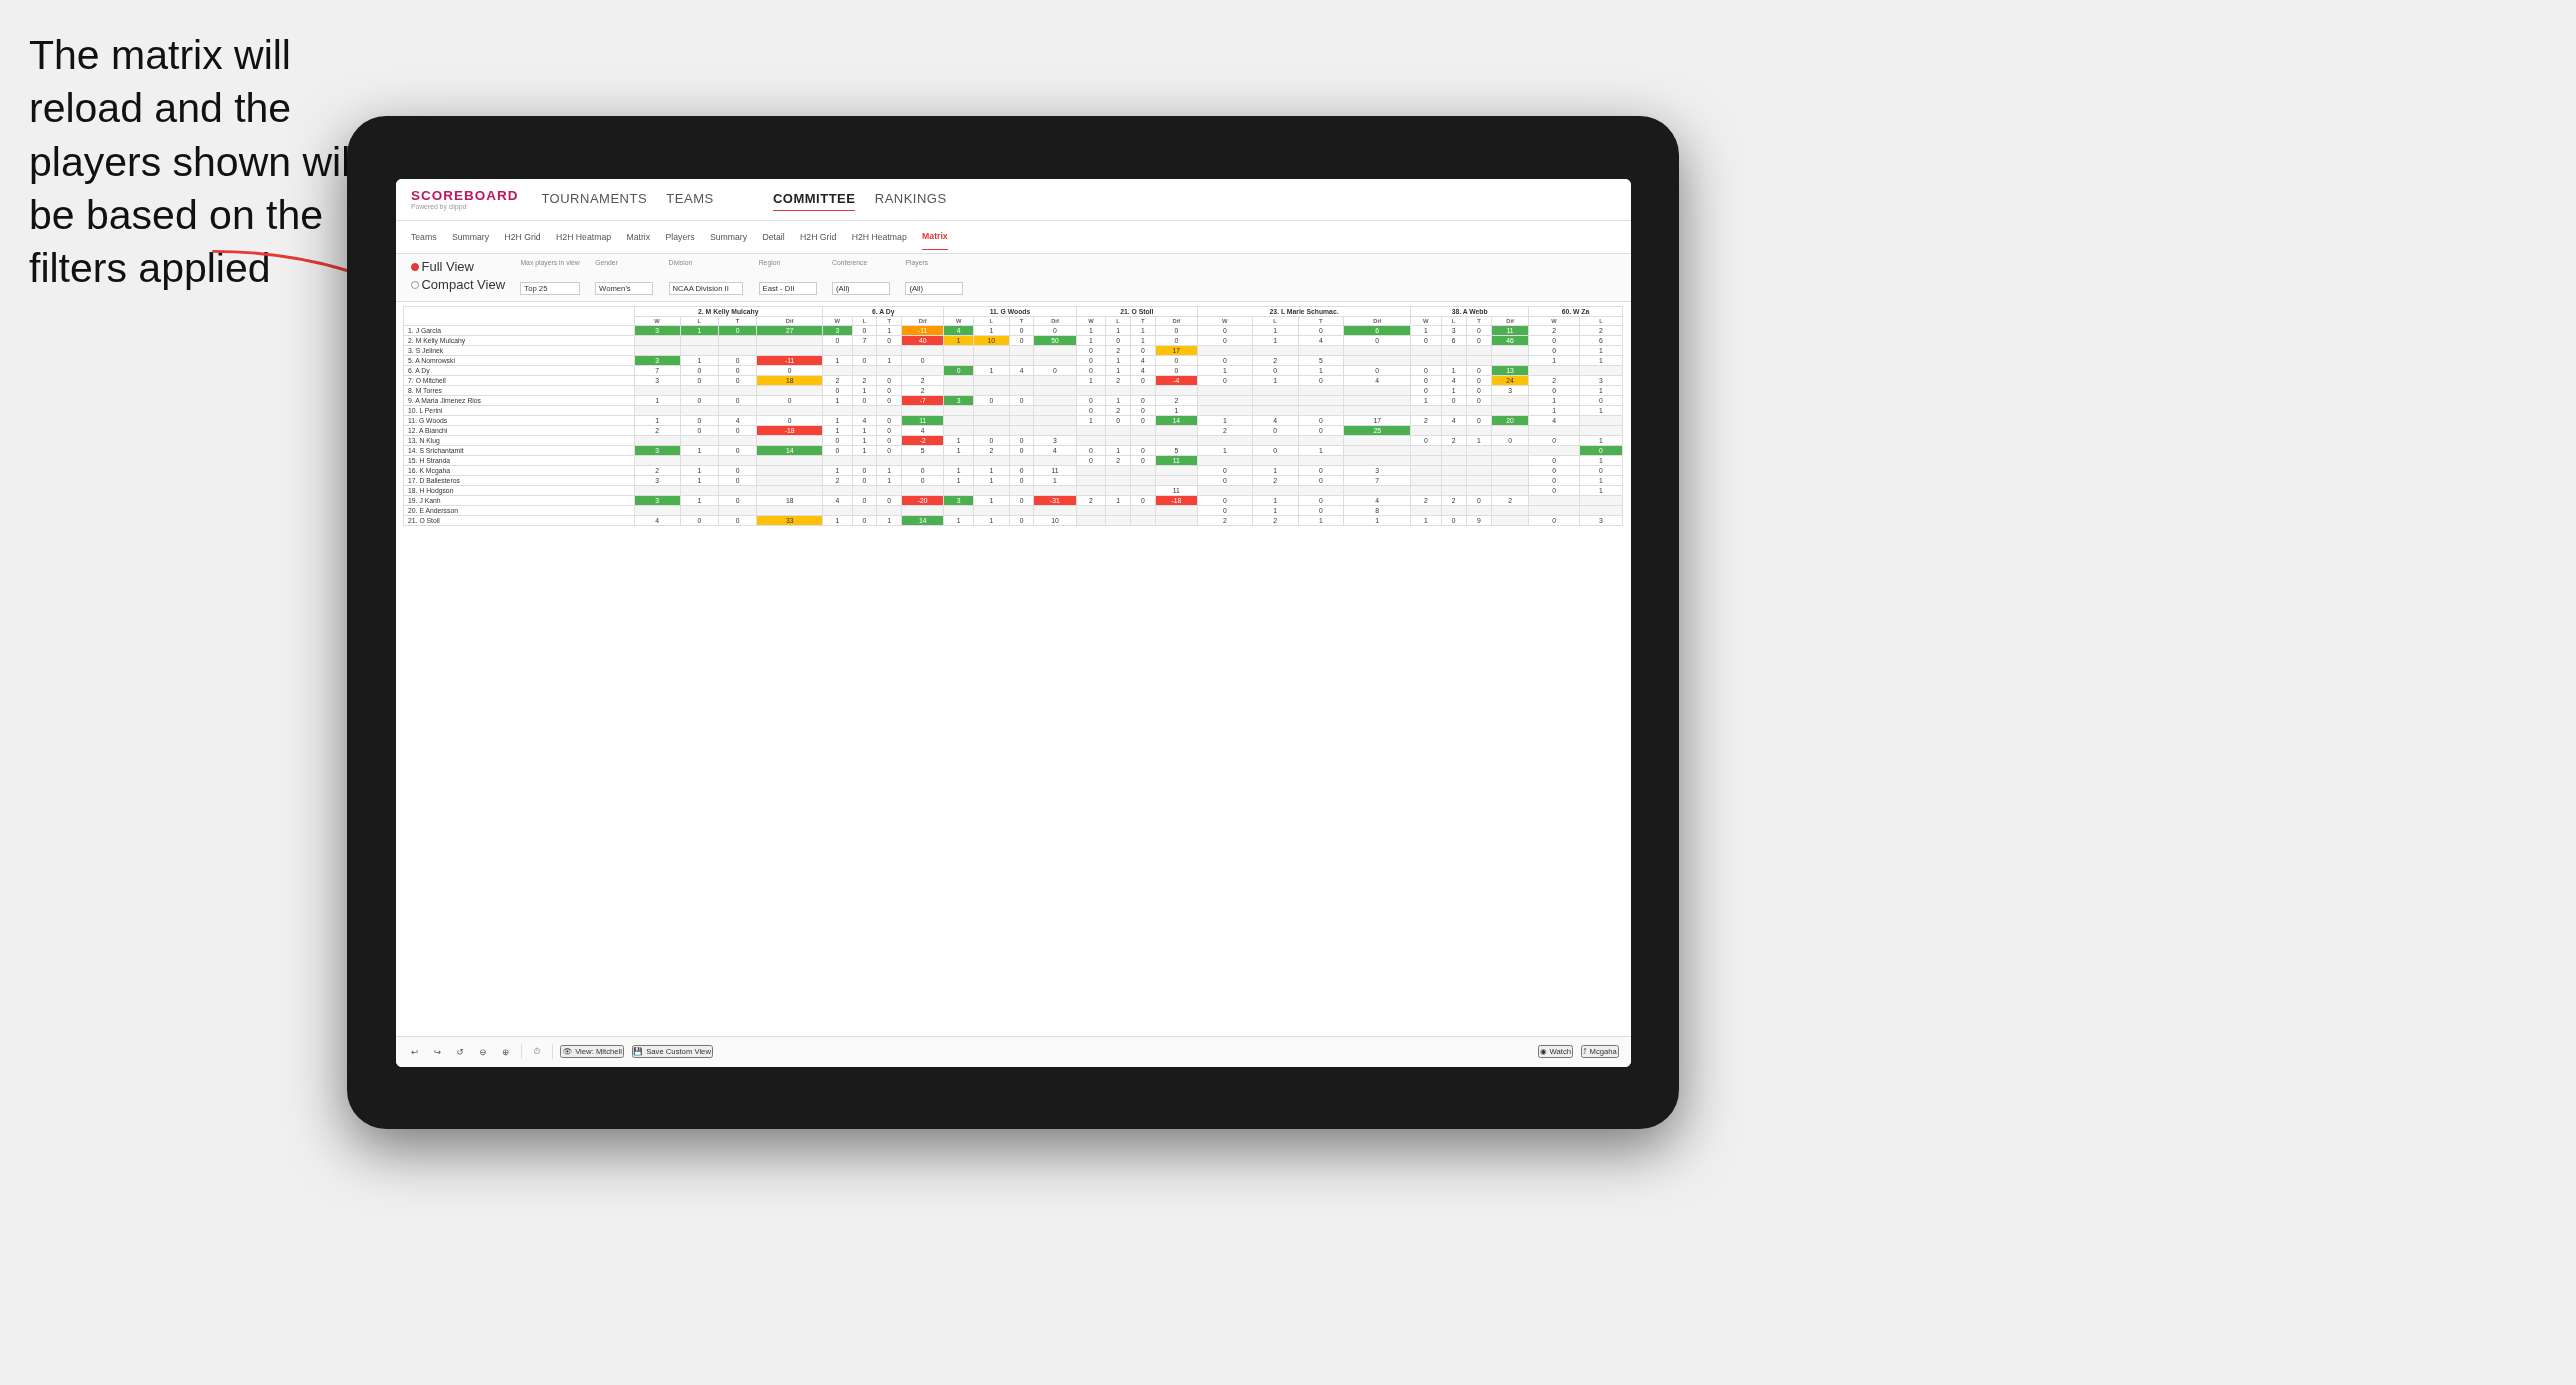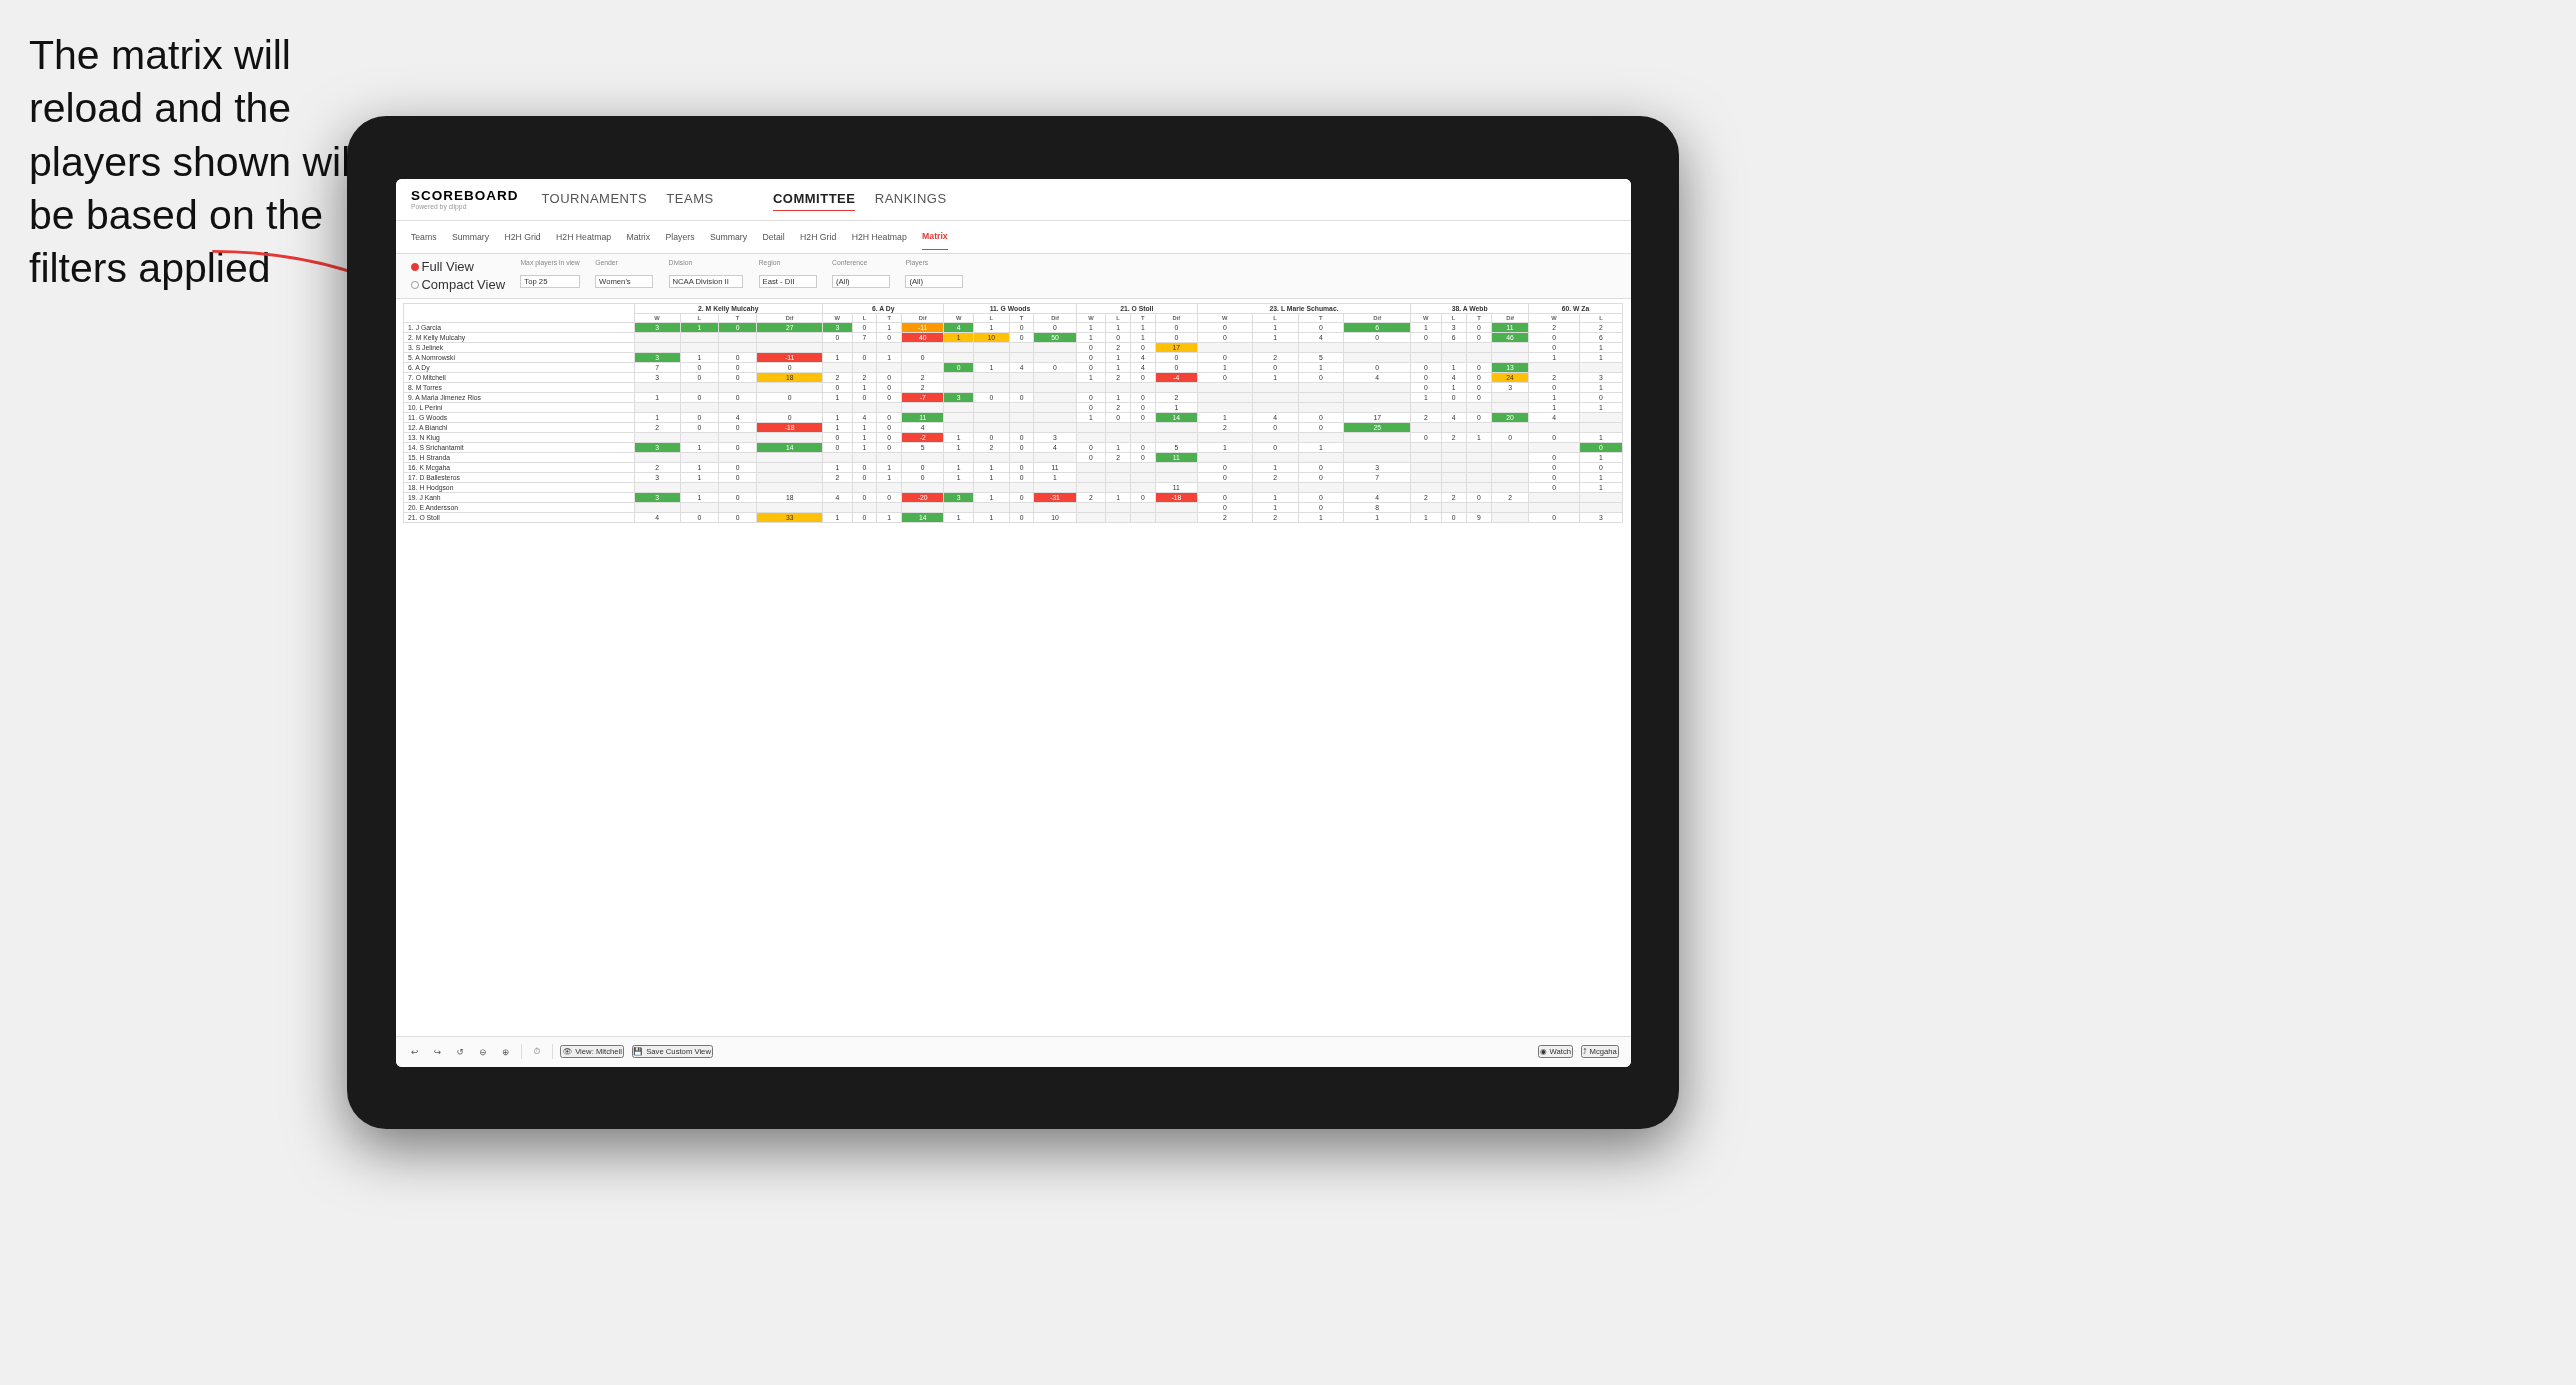--- a/index.html
+++ b/index.html
@@ -61,21 +61,21 @@
 
     .logo-area {
       display: flex;
       flex-direction: column;
       margin-right: 23px;
     }
 
     .logo-title {
       font-size: 13.5px;
       font-weight: 900;
-      color: #000000;
+      color: #be185d;
       letter-spacing: 1px;
     }
 
     .logo-sub {
       font-size: 6.8px;
       color: #999;
     }
 
     .nav-items {
       display: flex;
@@ -156,21 +156,21 @@
     }
 
     .radio-dot.checked {
       border-color: #e53935;
       background: #e53935;
     }
 
     .filter-group {
       display: flex;
       flex-direction: column;
-      gap: 9px;
+      gap: 16px;
     }
 
     .filter-label {
       font-size: 6.8px;
       color: #888;
     }
 
     .filter-select {
       font-size: 7.7px;
       color: #333;

